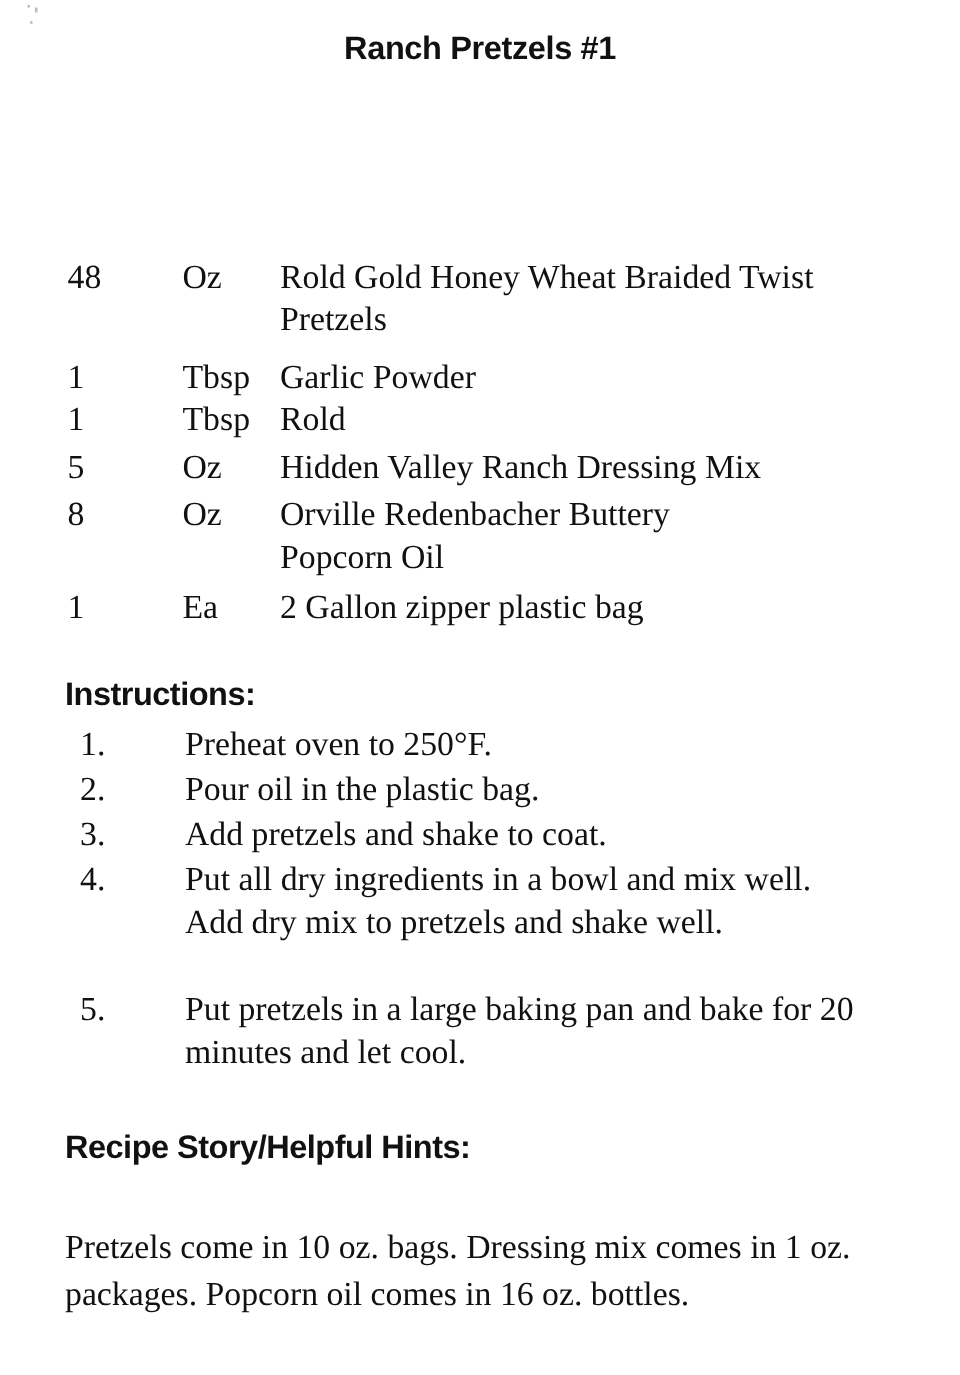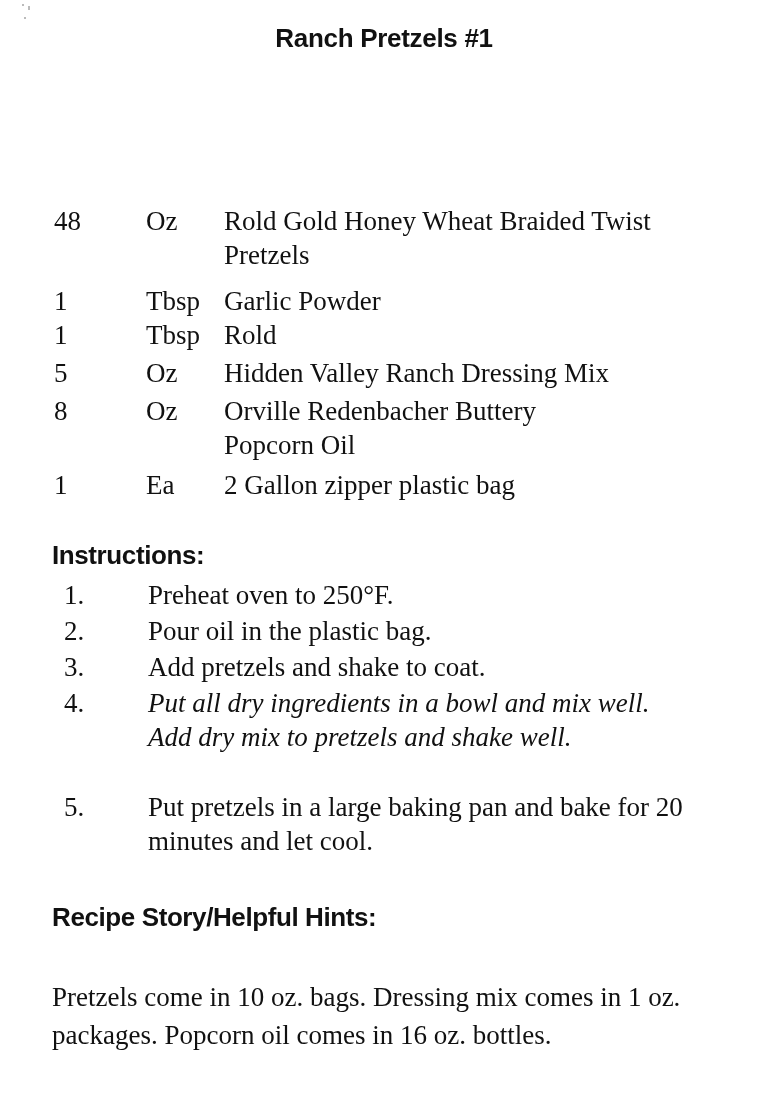--- a/index.html
+++ b/index.html
@@ -94,21 +94,21 @@
   <div class="step body-text" style="top:614px;">
     <span class="step-num">2.</span>
     <span class="step-text">Pour oil in the plastic bag.</span>
   </div>
   <div class="step body-text" style="top:650px;">
     <span class="step-num">3.</span>
     <span class="step-text">Add pretzels and shake to coat.</span>
   </div>
   <div class="step body-text" style="top:686px;">
     <span class="step-num">4.</span>
-    <span class="step-text" style="width:545px;font-style:italic;">Put all dry ingredients in a bowl and mix well.  Add dry mix to pretzels and shake well.</span>
+    <span class="step-text" style="width:545px;">Put all dry ingredients in a bowl and mix well.  Add dry mix to pretzels and shake well.</span>
   </div>
   <div class="step body-text" style="top:790px;">
     <span class="step-num">5.</span>
     <span class="step-text">Put pretzels in a large baking pan and bake for 20 minutes and let cool.</span>
   </div>
 
   <div class="section-heading" style="left:52px;top:902px;">Recipe Story/Helpful Hints:</div>
   <div class="hints-text body-text">Pretzels come in 10 oz. bags.  Dressing mix comes in 1 oz. packages.  Popcorn oil comes in 16 oz. bottles.</div>
 
 </div>

